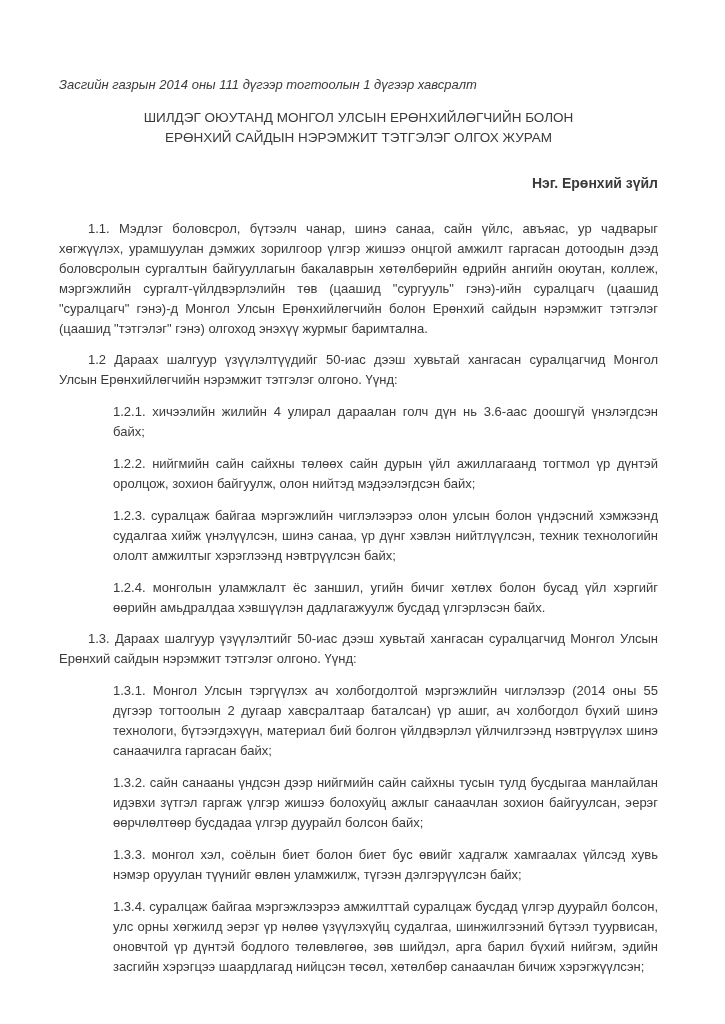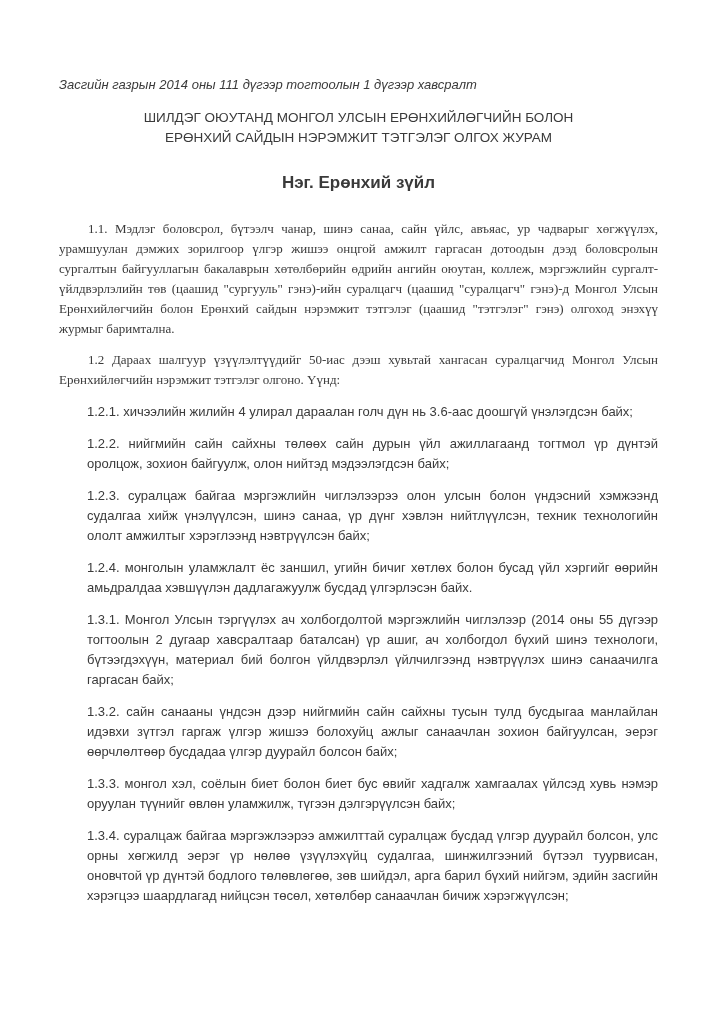--- a/index.html
+++ b/index.html
@@ -29,41 +29,40 @@
     margin: 0 0 14px 0;
   }
   .doc-title {
     font-size: 13.5px;
     line-height: 20px;
     font-weight: normal;
     text-align: center;
     margin: 0;
   }
   .section-heading {
-    font-size: 17px;
+    font-size: 14px;
     line-height: 18px;
     font-weight: bold;
-    text-align: center;
+    text-align: right;
     margin: 26px 0 0 0;
   }
   .body-text {
     margin-top: 27px;
   }
   .para {
     font-size: 13px;
     line-height: 20px;
     text-align: justify;
     margin: 11px 0 0 0;
   }
   .para.level-1 {
     text-indent: 29px;
-    font-family: Liberation Serif, serif;
   }
   .para.level-2 {
-    margin-left: 28px;
+    margin-left: 54px;
     text-indent: 0;
     margin-top: 12px;
   }
   .para.first {
     margin-top: 0;
   }
 </style>
 </head>
 <body>
 
@@ -85,20 +84,21 @@
     <p class="para level-1">1.2 Дараах шалгуур үзүүлэлтүүдийг 50-иас дээш хувьтай хангасан суралцагчид Монгол Улсын Ерөнхийлөгчийн нэрэмжит тэтгэлэг олгоно. Үүнд:</p>
 
     <p class="para level-2">1.2.1. хичээлийн жилийн 4 улирал дараалан голч дүн нь 3.6-аас доошгүй үнэлэгдсэн байх;</p>
 
     <p class="para level-2">1.2.2. нийгмийн сайн сайхны төлөөх сайн дурын үйл ажиллагаанд тогтмол үр дүнтэй оролцож, зохион байгуулж, олон нийтэд мэдээлэгдсэн байх;</p>
 
     <p class="para level-2">1.2.3. суралцаж байгаа мэргэжлийн чиглэлээрээ олон улсын болон үндэсний хэмжээнд судалгаа хийж үнэлүүлсэн, шинэ санаа, үр дүнг хэвлэн нийтлүүлсэн, техник технологийн ололт амжилтыг хэрэглээнд нэвтрүүлсэн байх;</p>
 
     <p class="para level-2">1.2.4. монголын уламжлалт ёс заншил, угийн бичиг хөтлөх болон бусад үйл хэргийг өөрийн амьдралдаа хэвшүүлэн дадлагажуулж бусдад үлгэрлэсэн байх.</p>
 
+    <p class="para level-1">1.3. Дараах шалгуур үзүүлэлтийг 50-иас дээш хувьтай хангасан суралцагчид Монгол Улсын Ерөнхий сайдын нэрэмжит тэтгэлэг олгоно. Үүнд:</p>
 
     <p class="para level-2">1.3.1. Монгол Улсын тэргүүлэх ач холбогдолтой мэргэжлийн чиглэлээр (2014 оны 55 дүгээр тогтоолын 2 дугаар хавсралтаар баталсан) үр ашиг, ач холбогдол бүхий шинэ технологи, бүтээгдэхүүн, материал бий болгон үйлдвэрлэл үйлчилгээнд нэвтрүүлэх шинэ санаачилга гаргасан байх;</p>
 
     <p class="para level-2">1.3.2. сайн санааны үндсэн дээр нийгмийн сайн сайхны тусын тулд бусдыгаа манлайлан идэвхи зүтгэл гаргаж үлгэр жишээ болохуйц ажлыг санаачлан зохион байгуулсан, эерэг өөрчлөлтөөр бусдадаа үлгэр дуурайл болсон байх;</p>
 
     <p class="para level-2">1.3.3. монгол хэл, соёлын биет болон биет бус өвийг хадгалж хамгаалах үйлсэд хувь нэмэр оруулан түүнийг өвлөн уламжилж, түгээн дэлгэрүүлсэн байх;</p>
 
     <p class="para level-2">1.3.4. суралцаж байгаа мэргэжлээрээ амжилттай суралцаж бусдад үлгэр дуурайл болсон, улс орны хөгжилд эерэг үр нөлөө үзүүлэхүйц судалгаа, шинжилгээний бүтээл туурвисан, оновчтой үр дүнтэй бодлого төлөвлөгөө, зөв шийдэл, арга барил бүхий нийгэм, эдийн засгийн хэрэгцээ шаардлагад нийцсэн төсөл, хөтөлбөр санаачлан бичиж хэрэгжүүлсэн;</p>
 
   </div>

